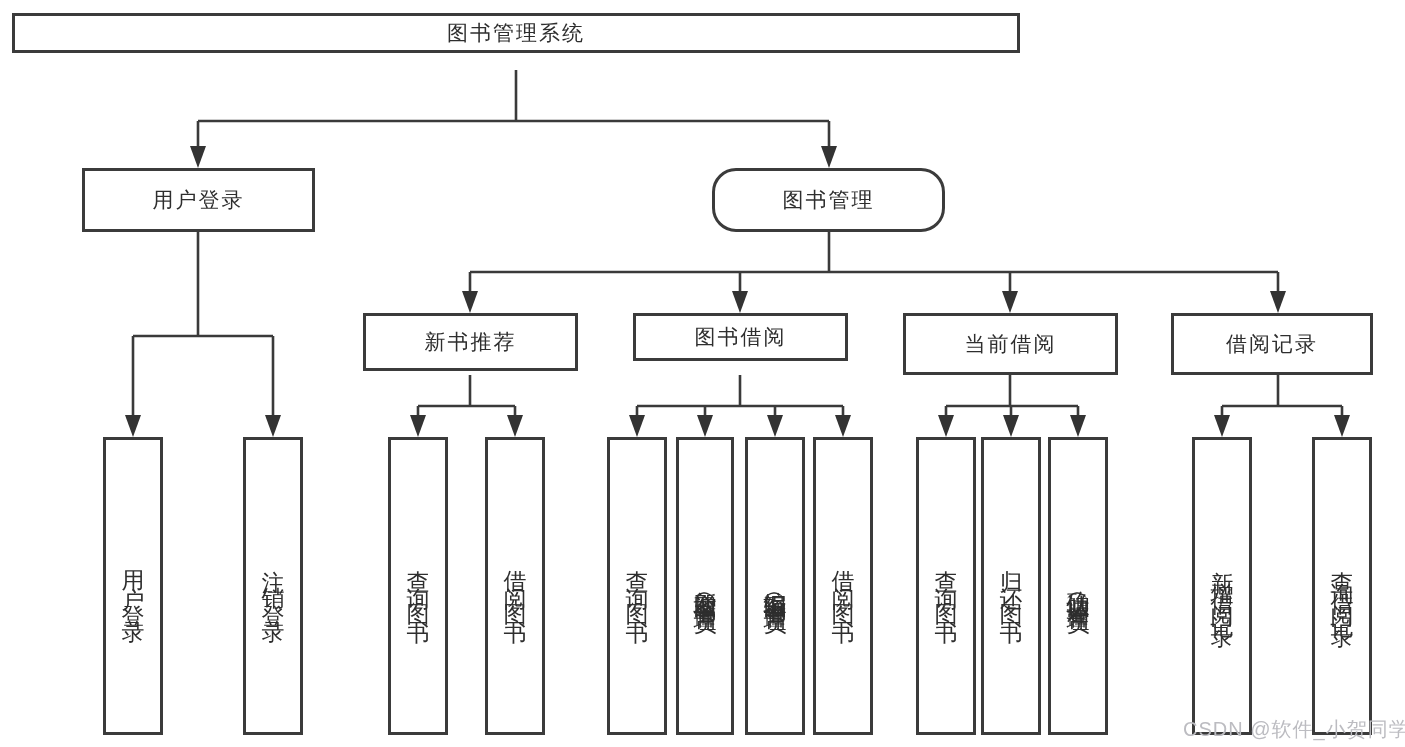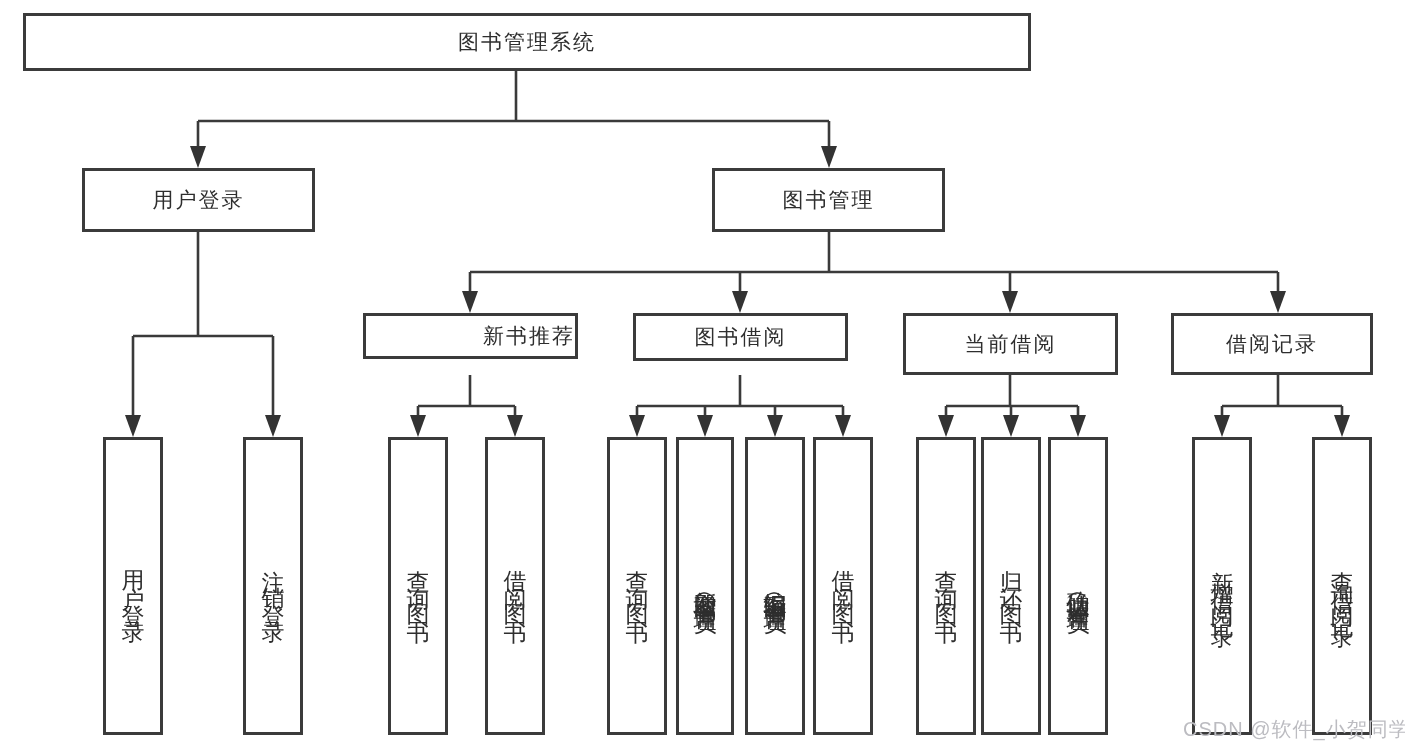--- a/index.html
+++ b/index.html
@@ -92,32 +92,32 @@
       <polygon points="767,415 783,415 775,437"></polygon>
       <polygon points="835,415 851,415 843,437"></polygon>
       <polygon points="938,415 954,415 946,437"></polygon>
       <polygon points="1003,415 1019,415 1011,437"></polygon>
       <polygon points="1070,415 1086,415 1078,437"></polygon>
       <polygon points="1214,415 1230,415 1222,437"></polygon>
       <polygon points="1334,415 1350,415 1342,437"></polygon>
     </g>
   </svg>
 
-  <div class="box hbox" style="left:12px; top:13px; width:1008px; height:58px;margin-left:11px;">
+  <div class="box hbox" style="left:12px; top:13px; width:1008px; height:40px;">
     <span>图书管理系统</span>
   </div>
 
   <div class="box hbox" style="left:82px; top:168px; width:233px; height:64px;">
     <span>用户登录</span>
   </div>
-  <div class="box hbox" style="left:712px; top:168px; width:233px; height:64px;">
+  <div class="box hbox" style="left:712px; top:168px; width:233px; height:64px;border-radius:24px;">
     <span>图书管理</span>
   </div>
 
-  <div class="box hbox" style="left:363px; top:313px; width:215px; height:46px;justify-content:flex-end;">
+  <div class="box hbox" style="left:363px; top:313px; width:215px; height:58px;">
     <span>新书推荐</span>
   </div>
   <div class="box hbox" style="left:633px; top:313px; width:215px; height:48px;">
     <span>图书借阅</span>
   </div>
   <div class="box hbox" style="left:903px; top:313px; width:215px; height:62px;align-items:center;">
     <span>当前借阅</span>
   </div>
   <div class="box hbox" style="left:1171px; top:313px; width:202px; height:62px;">
     <span>借阅记录</span>

